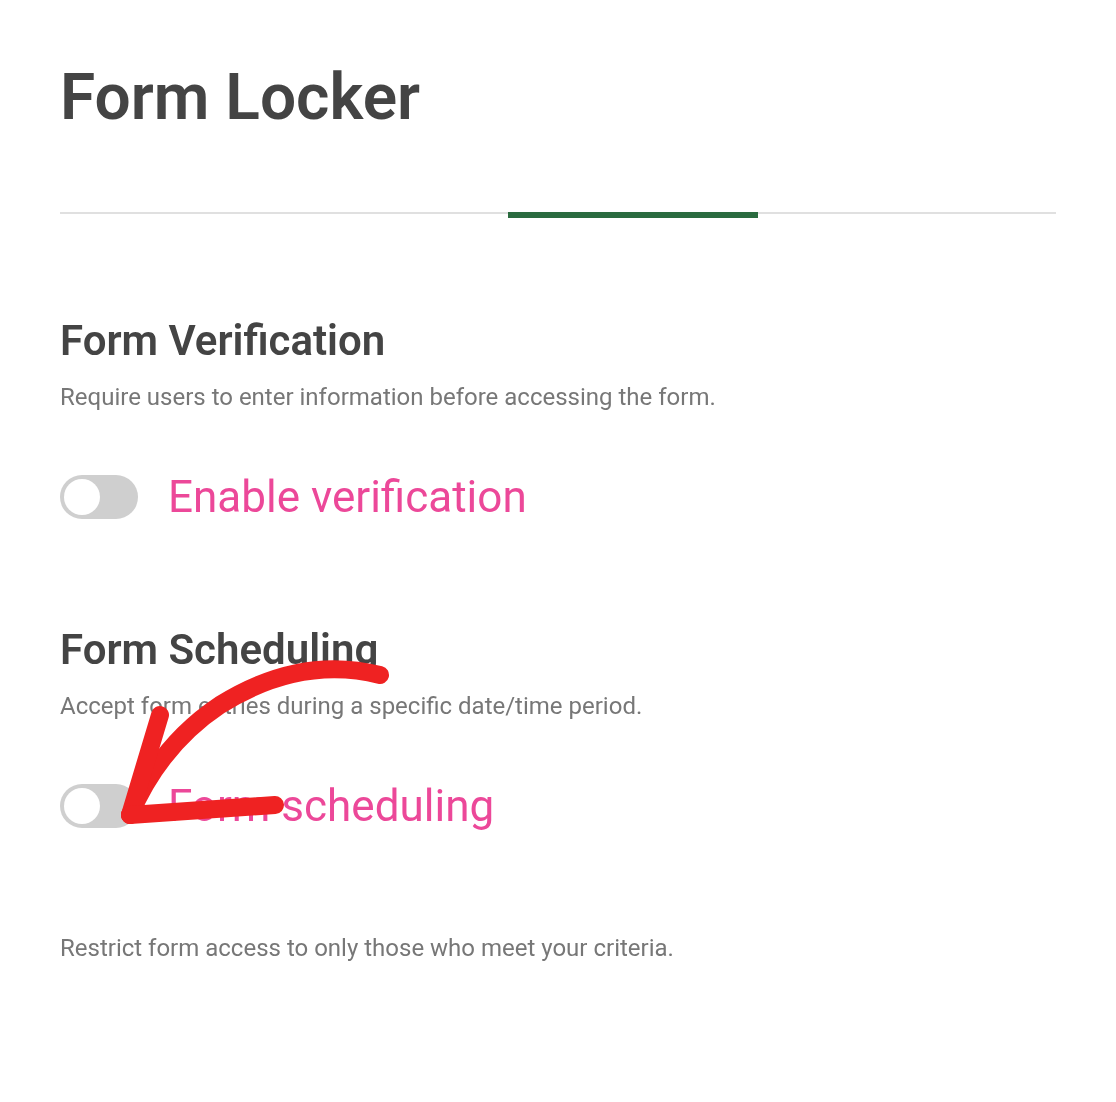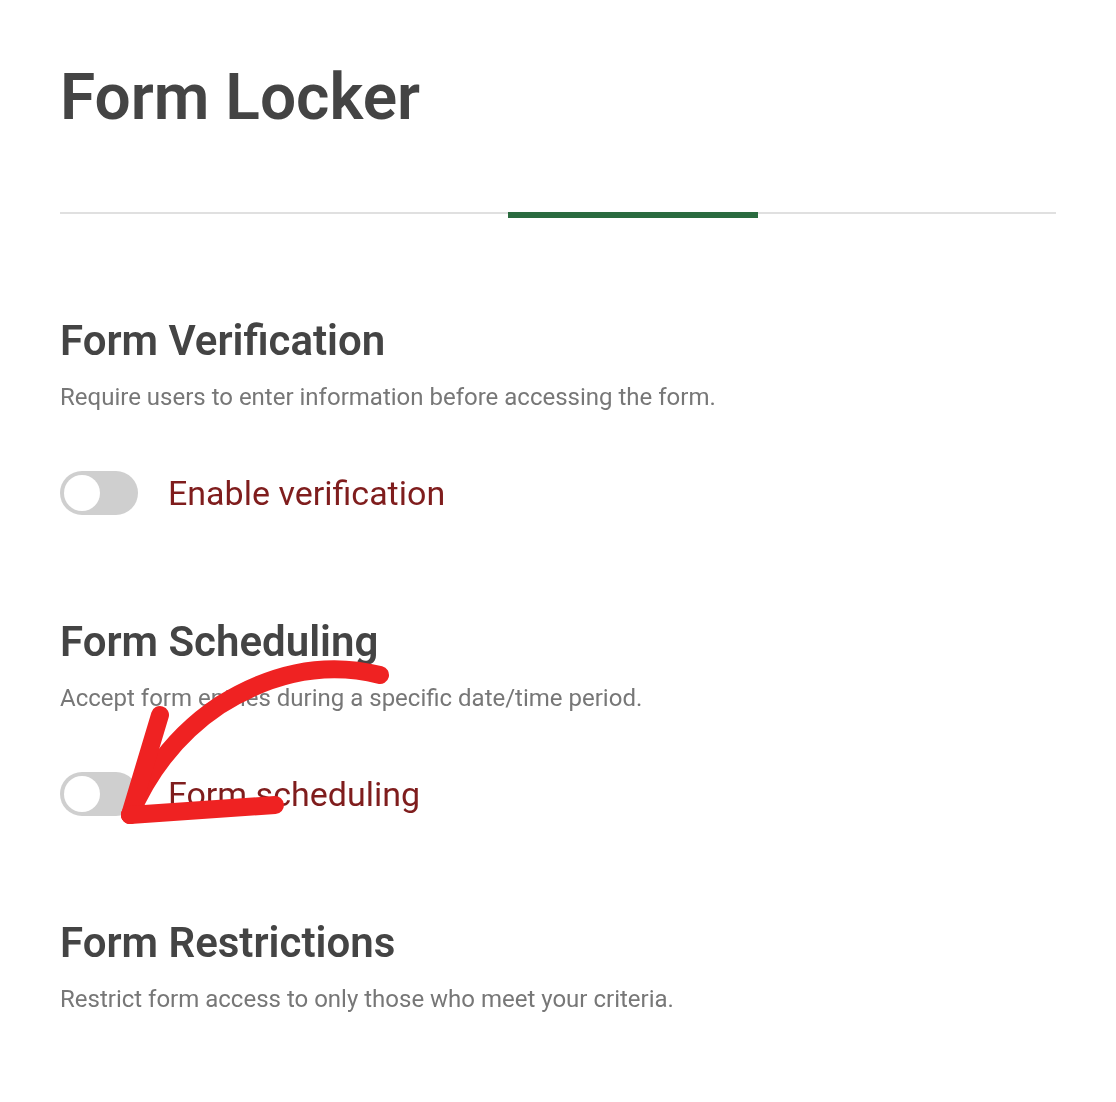--- a/index.html
+++ b/index.html
@@ -68,22 +68,22 @@
     .toggle-knob {
       position: absolute;
       left: 4px;
       top: 4px;
       width: 36px;
       height: 36px;
       background: #ffffff;
       border-radius: 50%;
     }
     .toggle-label {
-      font-size: 34px;
-      color: #7f1d1d;
+      font-size: 44px;
+      color: #ec4899;
       font-weight: 400;
       text-align: right;
     }
     .arrow-annotation {
       position: absolute;
       left: 100px;
       top: 645px;
       pointer-events: none;
     }
   </style>
@@ -112,21 +112,20 @@
   <p class="section-desc">Accept form entries during a specific date/time period.</p>
   <div class="toggle-row">
     <div class="toggle">
       <div class="toggle-knob"></div>
     </div>
     <span class="toggle-label">Form scheduling</span>
   </div>
 </div>
 
 <div class="section">
-  <h2 class="section-title">Form Restrictions</h2>
   <p class="section-desc">Restrict form access to only those who meet your criteria.</p>
 </div>
 
 <svg class="arrow-annotation" width="300" height="220" viewBox="0 0 300 220">
   <path d="M 280 30 Q 200 10 120 60 Q 60 100 30 170" stroke="#ef2222" stroke-width="18" fill="none" stroke-linecap="round"></path>
   <path d="M 30 170 L 60 70" stroke="#ef2222" stroke-width="18" fill="none" stroke-linecap="round"></path>
   <path d="M 30 170 L 175 160" stroke="#ef2222" stroke-width="18" fill="none" stroke-linecap="round"></path>
 </svg>
 
 </body></html>

